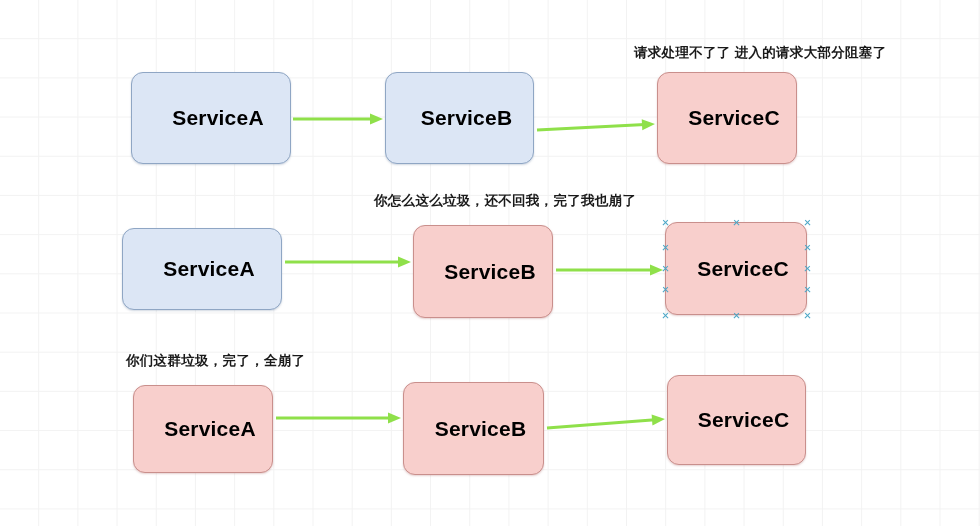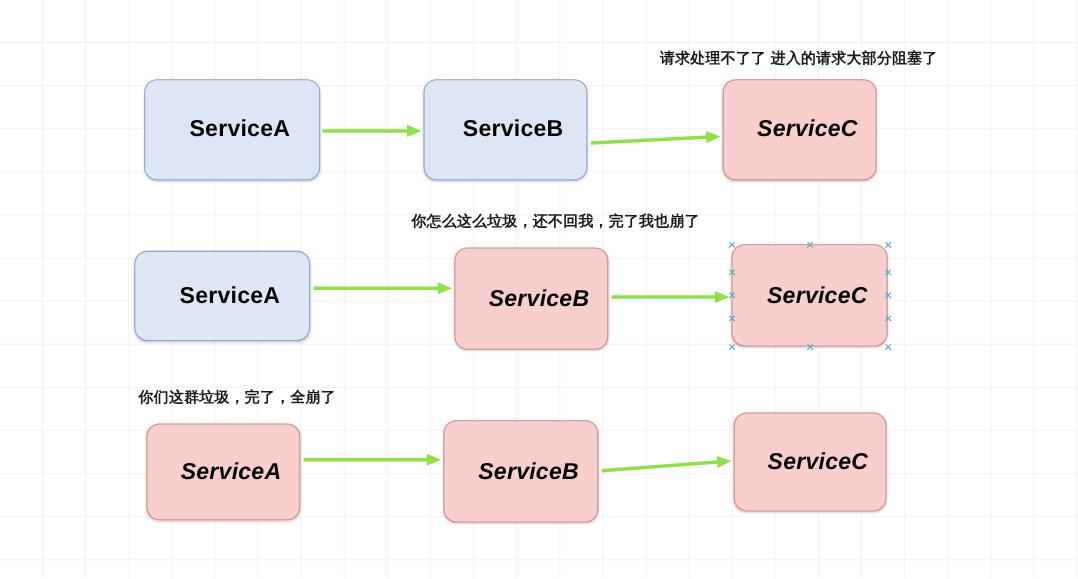--- a/index.html
+++ b/index.html
@@ -36,21 +36,20 @@
   }
   .node.blue {
     background: #dce6f5;
     border: 1px solid #8fa6c4;
     box-shadow: 0 1px 2px rgba(120,140,170,0.35);
   }
   .node.pink {
     background: #f8cfcc;
     border: 1px solid #c98f8c;
     box-shadow: 0 1px 2px rgba(180,120,120,0.35);
-    font-style: italic;
   }
   .node.selected {
     border: 1px solid #c98f8c;
   }
   .arrow {
     position: absolute;
     overflow: visible;
   }
   .annotation {
     position: absolute;
@@ -96,21 +95,21 @@
       </svg>
       <div class="node blue" style="left: 131px; top: 72px; width: 160px; height: 92px;">
         <span>ServiceA</span>
       </div>
       <div class="node blue" style="left: 385px; top: 72px; width: 149px; height: 92px;">
         <span>ServiceB</span>
       </div>
       <div class="node pink" style="left: 657px; top: 72px; width: 140px; height: 92px;">
         <span>ServiceC</span>
       </div>
-      <div class="annotation" style="left: 600px; top: 44px;">请求处理不了了 进入的请求大部分阻塞了</div>
+      <div class="annotation" style="left: 634px; top: 44px;">请求处理不了了 进入的请求大部分阻塞了</div>
     </div>
     <div style="position: absolute; left: 0px; top: 0px; width: 100%; height: 100%;">
       <svg class="arrow" width="154" height="28" style="left: 271px; top: 248px;">
         <line x1="14" y1="14" x2="130" y2="14" stroke="#8fe04a" stroke-width="3.2" stroke-linecap="butt"></line>
         <polygon points="140,14 127,19.5 127,8.5" fill="#8fe04a"></polygon>
       </svg>
       <svg class="arrow" width="135" height="28" style="left: 542px; top: 256px;">
         <line x1="14" y1="14" x2="111" y2="14" stroke="#8fe04a" stroke-width="3.2" stroke-linecap="butt"></line>
         <polygon points="121,14 108,19.5 108,8.5" fill="#8fe04a"></polygon>
       </svg>

